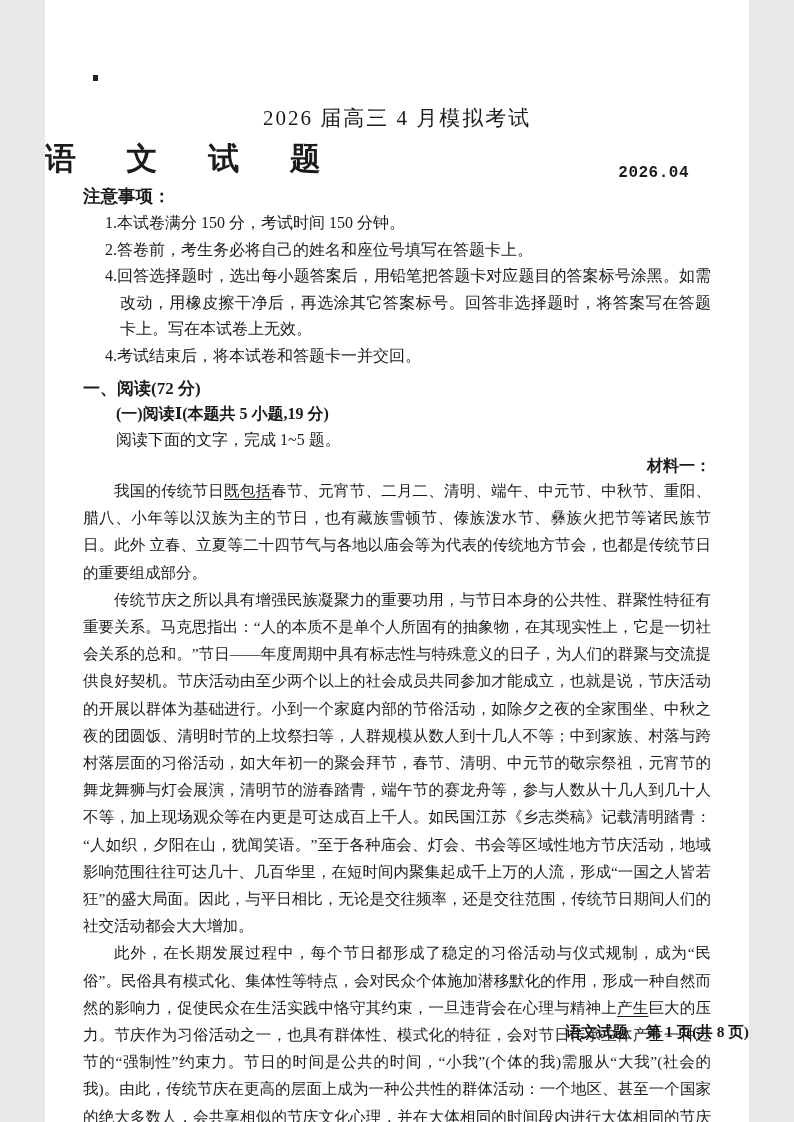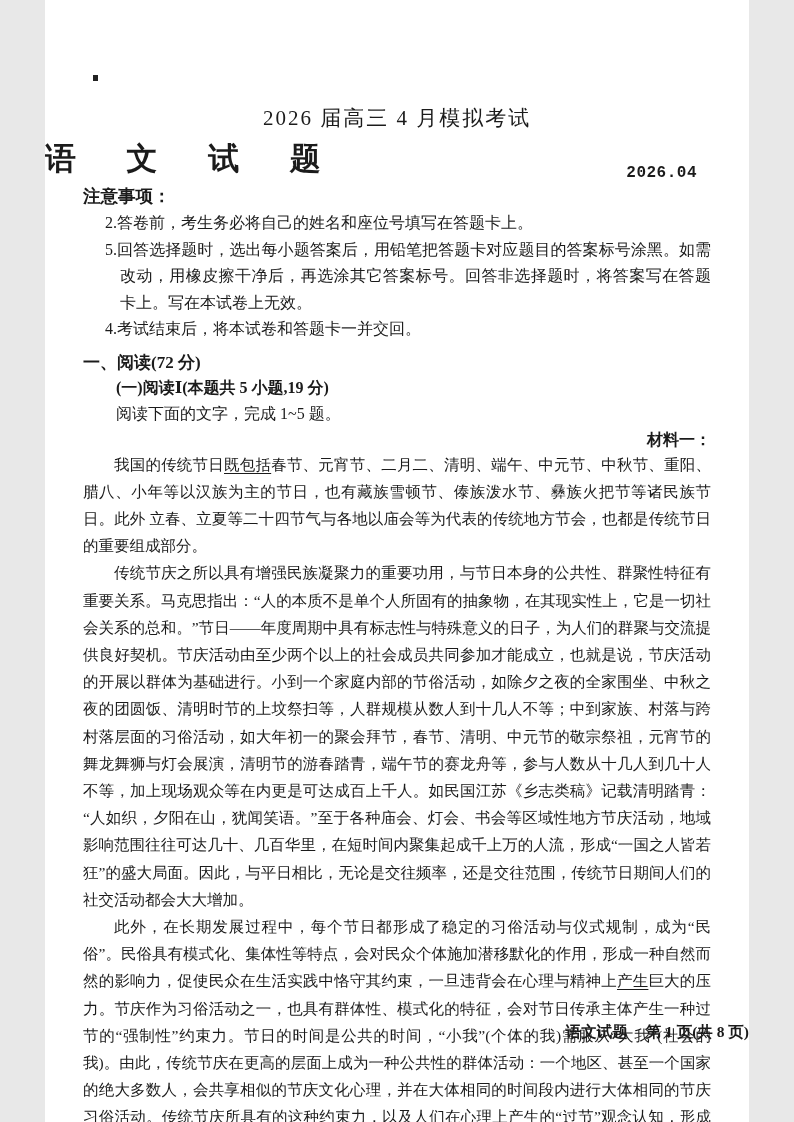--- a/index.html
+++ b/index.html
@@ -43,21 +43,21 @@
     font-family: Liberation Mono, monospace;
   }
   .paper-title {
     font-size: 31px;
     font-weight: 700;
     letter-spacing: 16px;
     display: inline-block;
   }
   .exam-date {
     position: absolute;
-    right: 52px;
+    right: 60px;
     bottom: 2px;
     font-size: 16px;
     font-weight: 700;
     letter-spacing: 0.5px;
   }
   
   .notice-heading {
     margin-top: 0;
     font-size: 17.5px;
     font-weight: 700;
@@ -136,22 +136,23 @@
       <span class="paper-title">语 文 试 题</span>
       <span class="exam-date">2026.04</span>
     </div>
   </header>
 
   <div class="content">
 
     <section>
       <div class="notice-heading">注意事项：</div>
       <ol class="notice-list">
+        <li>1.本试卷满分 150 分，考试时间 150 分钟。</li>
         <li>2.答卷前，考生务必将自己的姓名和座位号填写在答题卡上。</li>
-        <li>5.回答选择题时，选出每小题答案后，用铅笔把答题卡对应题目的答案标号涂黑。如需改动，用橡皮擦干净后，再选涂其它答案标号。回答非选择题时，将答案写在答题卡上。写在本试卷上无效。</li>
+        <li>4.回答选择题时，选出每小题答案后，用铅笔把答题卡对应题目的答案标号涂黑。如需改动，用橡皮擦干净后，再选涂其它答案标号。回答非选择题时，将答案写在答题卡上。写在本试卷上无效。</li>
         <li>4.考试结束后，将本试卷和答题卡一并交回。</li>
       </ol>
     </section>
 
     <main>
       <div class="sec-heading">一、阅读(72 分)</div>
       <div class="sub-heading">(一)阅读Ⅰ(本题共 5 小题,19 分)</div>
       <div class="instruction">阅读下面的文字，完成 1~5 题。</div>
       <div class="material-label">材料一：</div>
 

